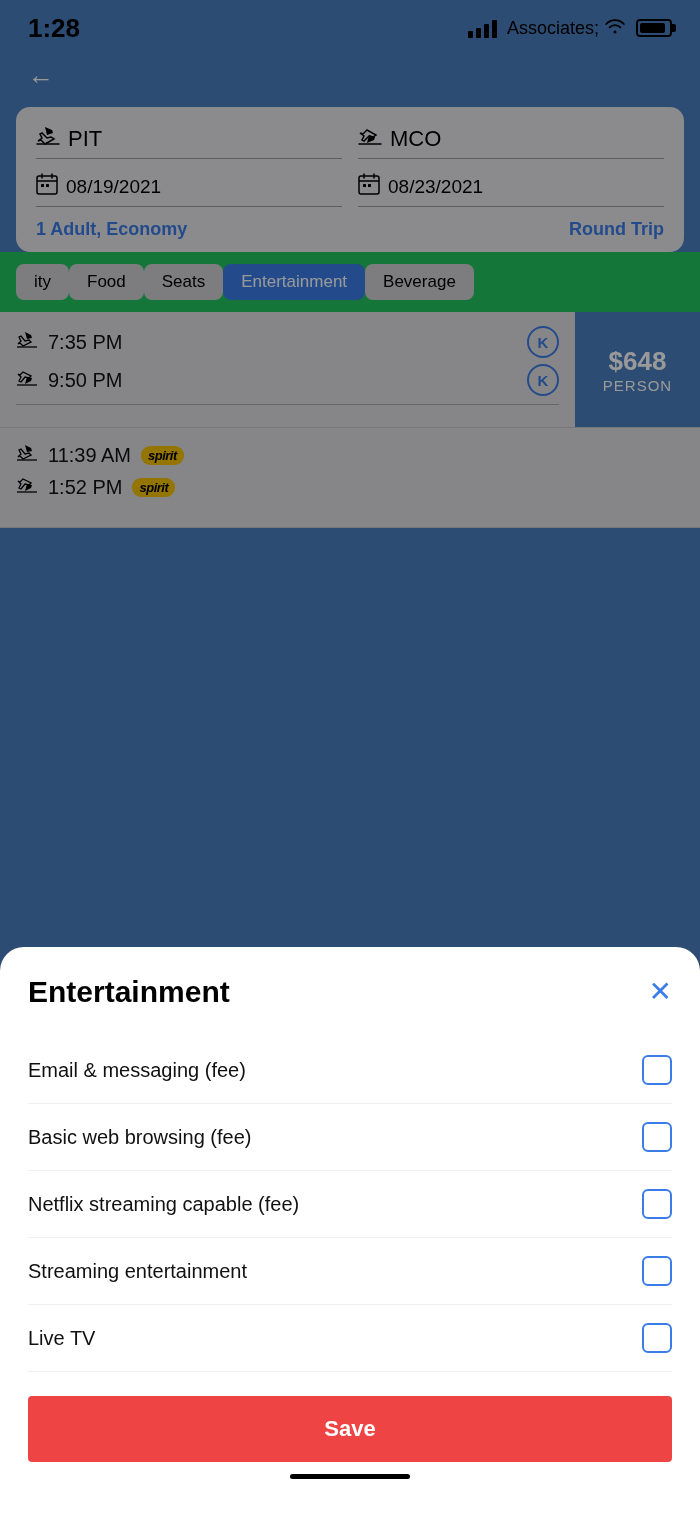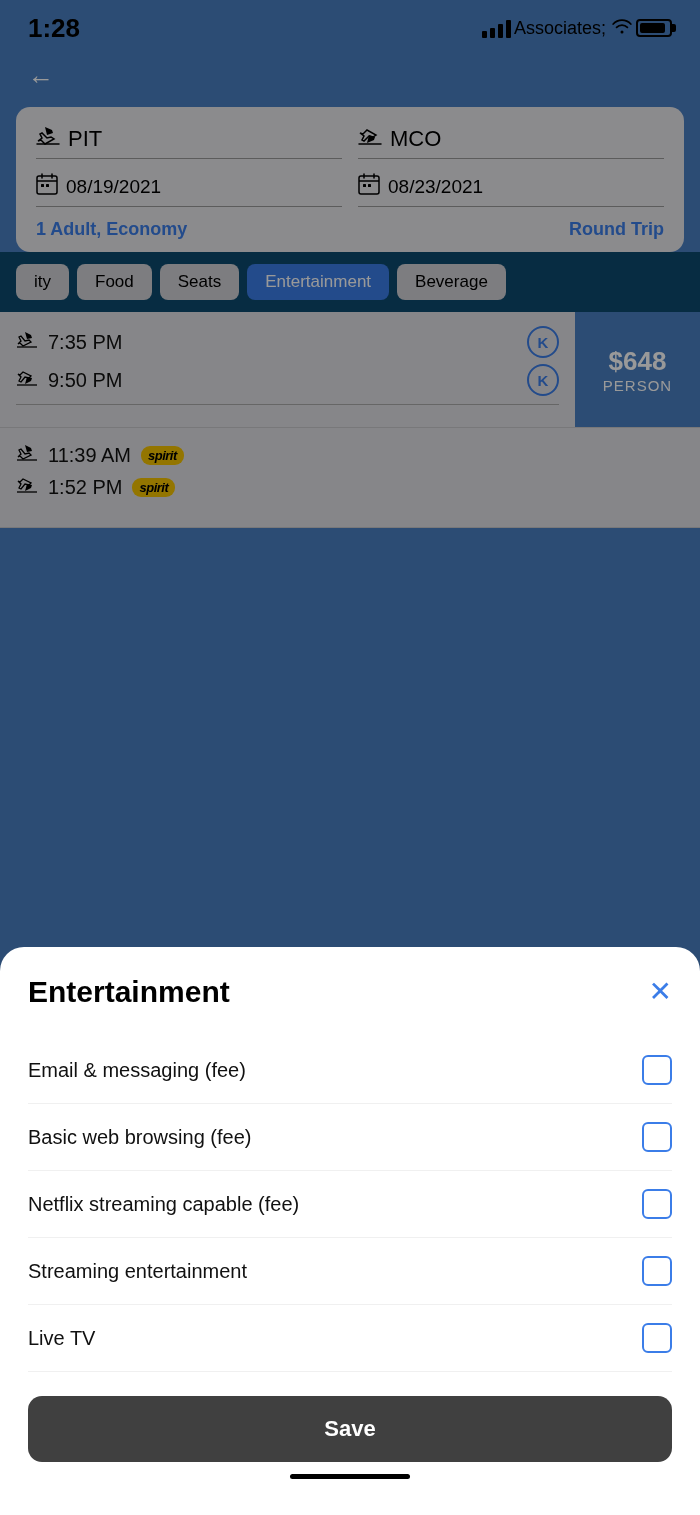--- a/index.html
+++ b/index.html
@@ -24,21 +24,21 @@
       height: 52px;
     }
     .status-time {
       font-size: 26px;
       font-weight: 600;
       color: #000;
     }
     .status-icons {
       display: flex;
       align-items: center;
-      gap: 3px;
+      gap: 10px;
     }
     .signal-bars {
       display: flex;
       align-items: flex-end;
       gap: 3px;
       height: 20px;
     }
     .signal-bars span {
       background: #000;
       width: 5px;
@@ -155,23 +155,23 @@
     }
     .trip-info-right {
       font-size: 18px;
       color: #3b7de8;
       font-weight: 700;
     }
 
     
     .filter-tabs {
       display: flex;
-      gap: 8px;
+      gap: 0;
       padding: 12px 16px;
-      background: #0c4a6e;
+      background: #22c55e;
       overflow-x: auto;
       scrollbar-width: none;
       margin: 0 0;
     }
     .filter-tabs::-webkit-scrollbar { display: none; }
     .filter-tab {
       padding: 8px 18px;
       border-radius: 8px;
       font-size: 17px;
       white-space: nowrap;
@@ -326,24 +326,24 @@
       height: 30px;
       border: 2px solid #3b7de8;
       border-radius: 6px;
       background: #fff;
       cursor: pointer;
       flex-shrink: 0;
     }
 
     .save-btn {
       width: 100%;
-      background: #404040;
+      background: #ef4444;
       color: #fff;
       border: none;
-      border-radius: 14px;
+      border-radius: 4px;
       font-size: 22px;
       font-weight: 600;
       padding: 20px;
       margin-top: 24px;
       cursor: pointer;
     }
 
     .home-indicator {
       display: flex;
       justify-content: center;

